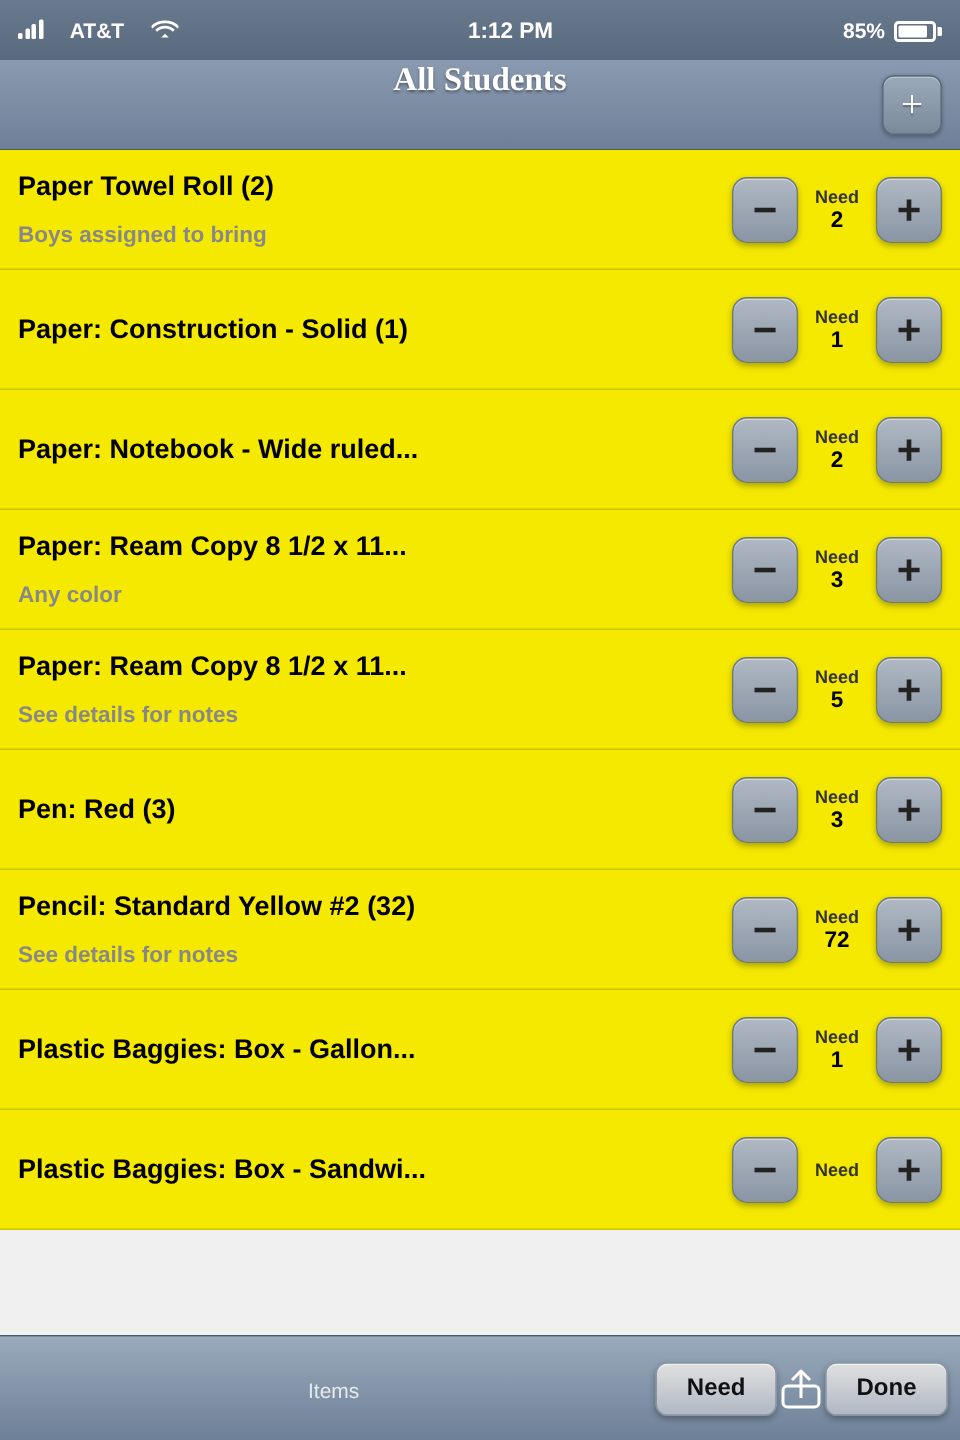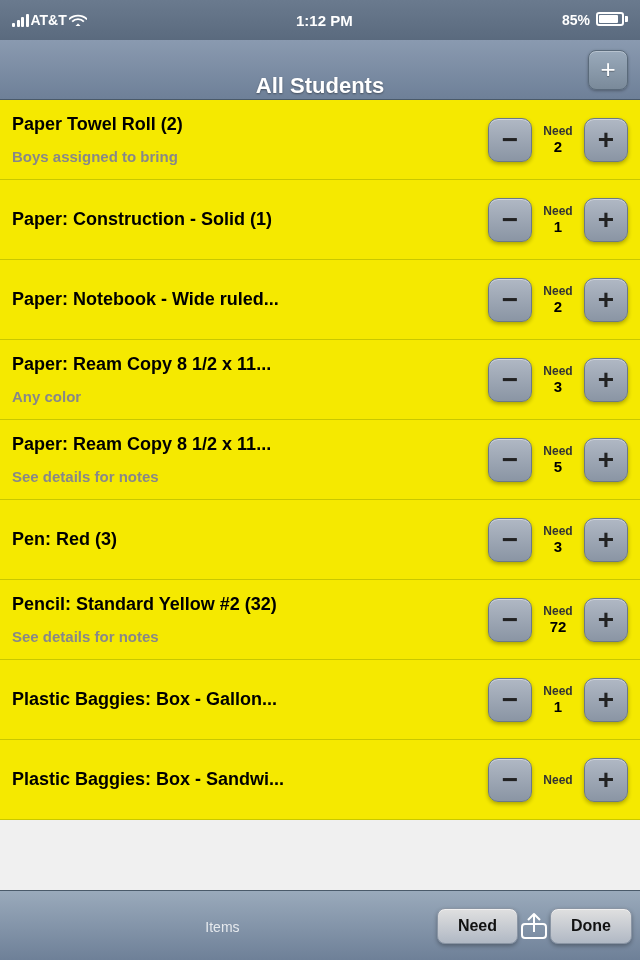--- a/index.html
+++ b/index.html
@@ -19,34 +19,35 @@
       height: 40px;
       background: linear-gradient(to bottom, #6a7a8e, #5a6a7e);
       display: flex;
       align-items: center;
       justify-content: space-between;
       padding: 0 12px;
       color: white;
       font-size: 14px;
       font-weight: 600;
     }
-    .status-left { display: flex; align-items: center; gap: 2px; }
+    .status-left { display: flex; gap: 18px; }
     .status-center { font-size: 15px; font-weight: 600; }
-    .status-right { display: flex; align-items: flex-start; gap: 6px; font-size: 14px; }
+    .status-right { display: flex; align-items: flex-end; gap: 6px; font-size: 14px; }
 
     
     #nav-bar {
       width: 100%;
       height: 60px;
       background: linear-gradient(to bottom, #8a9ab0, #6e8098);
       display: flex;
-      align-items: flex-end;
+      align-items: flex-start;
       justify-content: center;
       position: relative;
       border-bottom: 1px solid #4a5a6a;
+      font-family: Liberation Serif, serif;
     }
     #nav-title {
       color: white;
       font-size: 22px;
       font-weight: bold;
       text-shadow: 0 1px 2px rgba(0,0,0,0.4);
     }
     #add-button {
       position: absolute;
       right: 12px;

